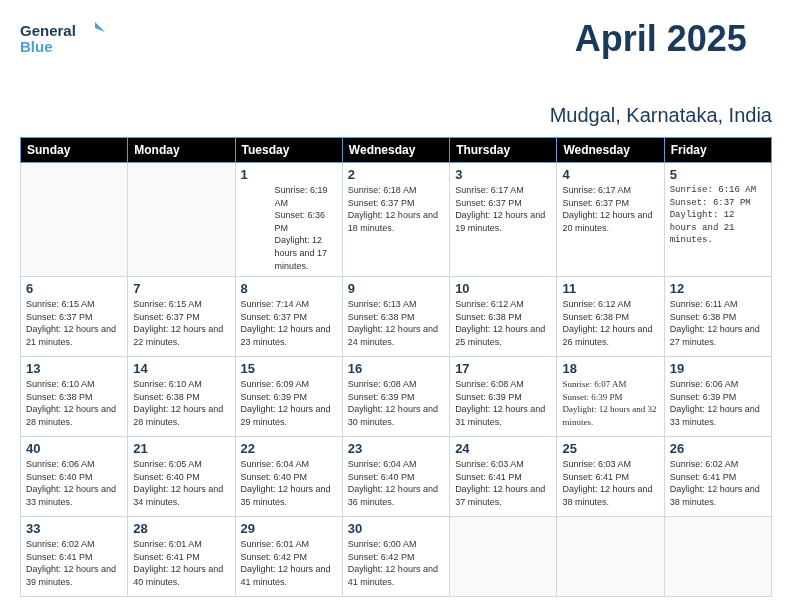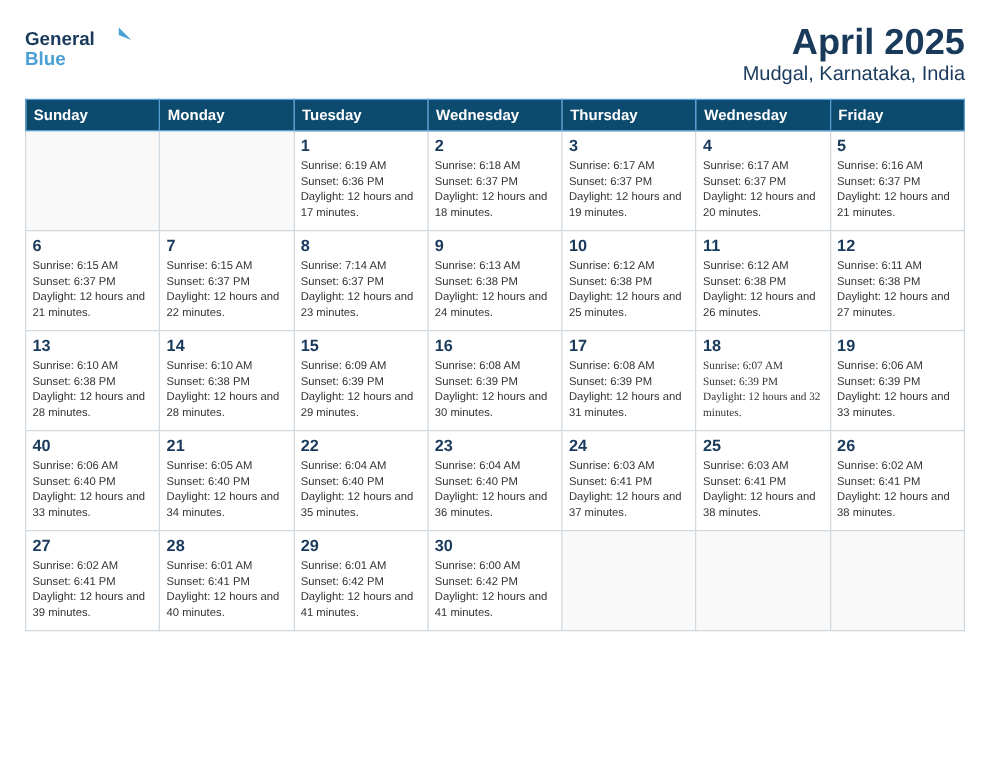--- a/index.html
+++ b/index.html
@@ -24,37 +24,39 @@
       margin-bottom: 10px;
     }
     .logo {
       display: flex;
       align-items: center;
     }
     .title-area {
       text-align: right;
     }
     .calendar-title {
-      font-size: 29px;
+      font-size: 36px;
       font-weight: bold;
       color: #1a3a5c;
+      text-align: center;
     }
     .calendar-subtitle {
-      font-size: 16px;
+      font-size: 20px;
       color: #1a3a5c;
       font-weight: normal;
+      margin-top: 44px;
     }
     .calendar {
       flex: 1;
       border-collapse: collapse;
       width: 100%;
       table-layout: fixed;
     }
     .calendar th {
-      background: #0c4a6e;
+      background: #000000;
       color: #fff;
       font-size: 12px;
       font-weight: bold;
       padding: 5px 6px;
       text-align: left;
       border: 1px solid #5a9fd1;
     }
     .calendar td {
       border: 1px solid #d0d8e0;
       vertical-align: top;
@@ -111,21 +113,21 @@
           <th>Wednesday</th>
           <th>Friday</th>
         </tr>
     </thead>
     <tbody id="calendar-body">
     <tr>
           <td class="empty-cell"></td>
           <td class="empty-cell"></td>
           <td>
             <span class="day-num">1</span>
-            <div class="day-info" style="white-space: pre-line;">Sunrise: 6:19 AM
+            <div class="day-info" style="white-space: pre-line; margin-left: 34px;">Sunrise: 6:19 AM
 Sunset: 6:36 PM
 Daylight: 12 hours and 17 minutes.</div>
           </td>
           <td>
             <span class="day-num">2</span>
             <div class="day-info" style="white-space: pre-line;">Sunrise: 6:18 AM
 Sunset: 6:37 PM
 Daylight: 12 hours and 18 minutes.</div>
           </td>
           <td>
@@ -135,21 +137,21 @@
 Daylight: 12 hours and 19 minutes.</div>
           </td>
           <td>
             <span class="day-num">4</span>
             <div class="day-info" style="white-space: pre-line;">Sunrise: 6:17 AM
 Sunset: 6:37 PM
 Daylight: 12 hours and 20 minutes.</div>
           </td>
           <td>
             <span class="day-num">5</span>
-            <div class="day-info" style="white-space: pre-line;">Sunrise: 6:16 AM
+            <div class="day-info" style="white-space: pre-line; font-family: Liberation Mono, monospace;">Sunrise: 6:16 AM
 Sunset: 6:37 PM
 Daylight: 12 hours and 21 minutes.</div>
           </td>
         </tr>
         <tr>
           <td>
             <span class="day-num">6</span>
             <div class="day-info" style="white-space: pre-line;">Sunrise: 6:15 AM
 Sunset: 6:37 PM
 Daylight: 12 hours and 21 minutes.</div>
@@ -274,21 +276,21 @@
           </td>
           <td>
             <span class="day-num">26</span>
             <div class="day-info" style="white-space: pre-line;">Sunrise: 6:02 AM
 Sunset: 6:41 PM
 Daylight: 12 hours and 38 minutes.</div>
           </td>
         </tr>
         <tr>
           <td>
-            <span class="day-num">27</span>
+            <span class="day-num">33</span>
             <div class="day-info" style="white-space: pre-line;">Sunrise: 6:02 AM
 Sunset: 6:41 PM
 Daylight: 12 hours and 39 minutes.</div>
           </td>
           <td>
             <span class="day-num">28</span>
             <div class="day-info" style="white-space: pre-line;">Sunrise: 6:01 AM
 Sunset: 6:41 PM
 Daylight: 12 hours and 40 minutes.</div>
           </td>

